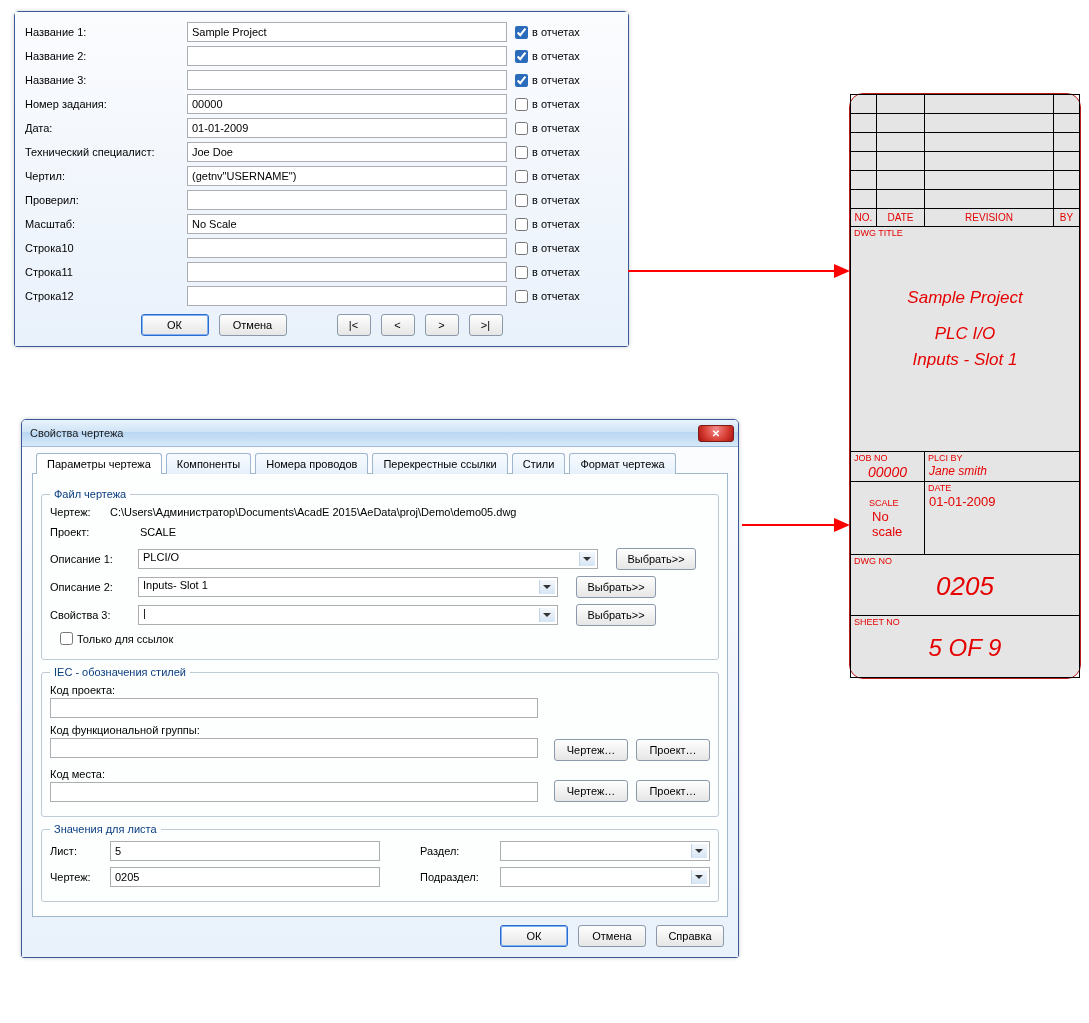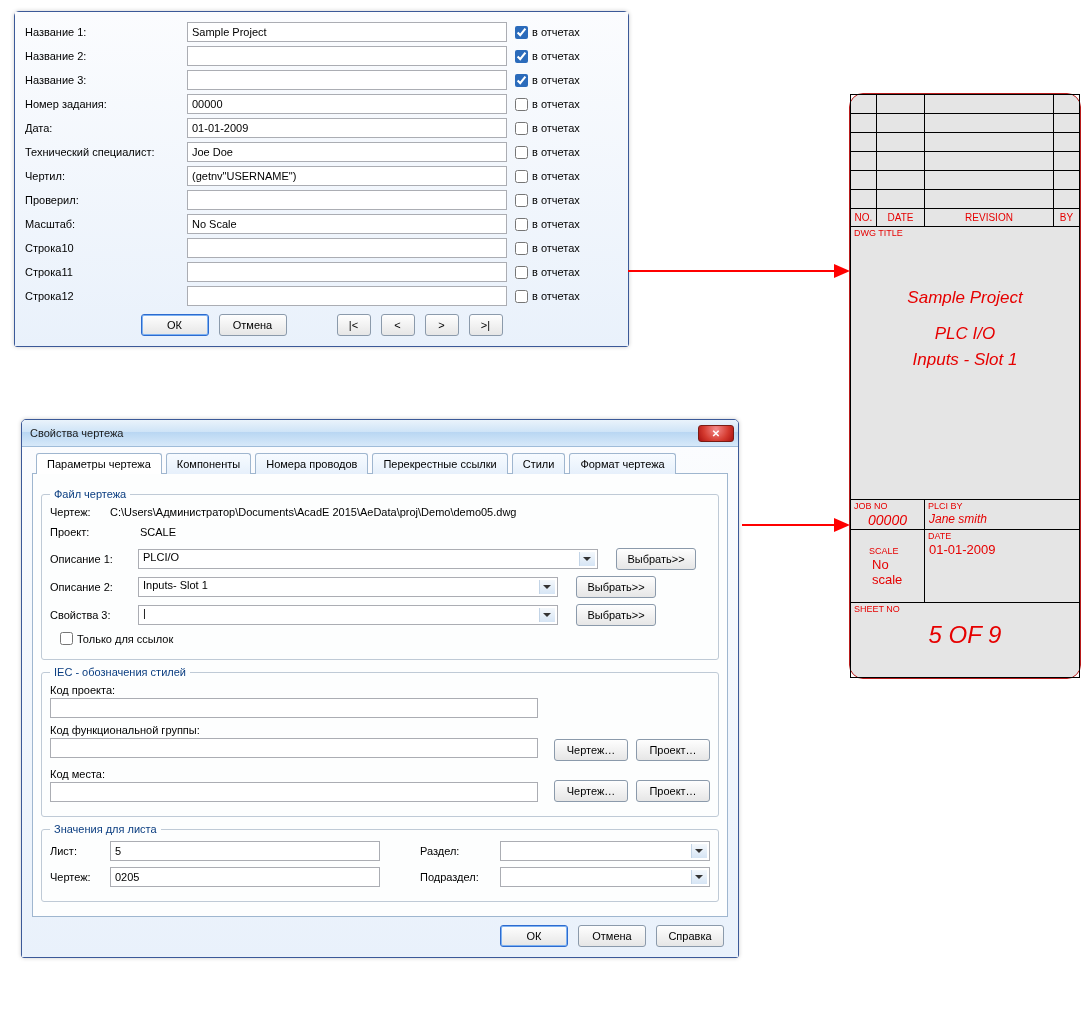--- a/index.html
+++ b/index.html
@@ -319,20 +319,26 @@
           <div class="tb-red tb-small">SCALE</div>
           <div class="tb-red" style="padding:0 6px;font-size:13px">No scale</div>
         </td>
         <td colspan="2" style="vertical-align:top;padding:0">
           <div class="tb-red tb-small">DATE</div>
           <div class="tb-red" style="padding:0 4px;font-size:13px">01-01-2009</div>
         </td>
       </tr>
       <tr>
         <td colspan="4" style="vertical-align:top;padding:0">
+          <div class="tb-red tb-small">DWG NO</div>
+          <div class="tb-red tb-ital tb-dwgno">0205</div>
+        </td>
+      </tr>
+      <tr>
+        <td colspan="4" style="vertical-align:top;padding:0">
           <div class="tb-red tb-small">SHEET NO</div>
           <div class="tb-red tb-ital tb-sheet">5 OF 9</div>
         </td>
       </tr>
     </tbody>
       </table>
   </div>
 
 </div>
 

